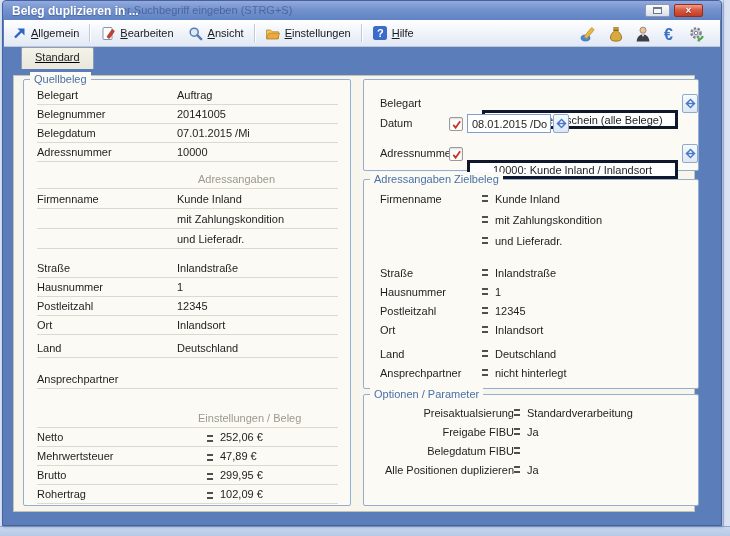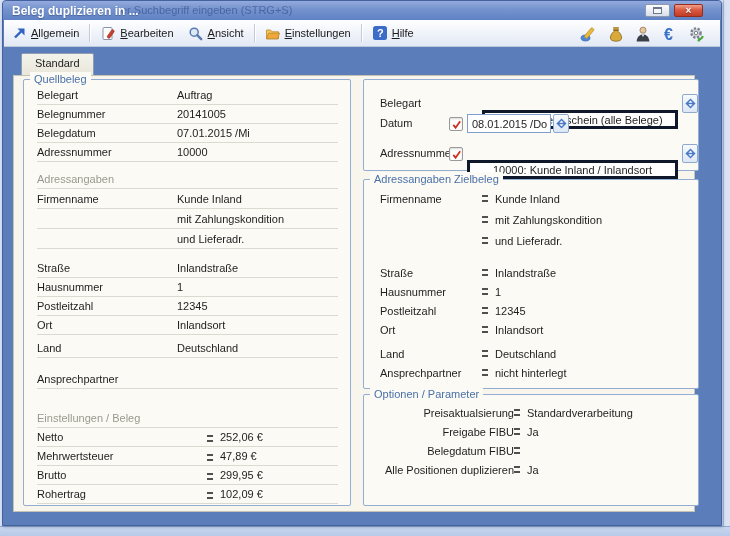--- a/index.html
+++ b/index.html
@@ -31,40 +31,40 @@
   .menu-item { display:flex; align-items:center; gap:4px; padding:2px 7px; font-size:11px; color:#1a1a1a; cursor:default; }
   .menu-item .mi-label { display:inline-block; }
   .menu-item .mi-label::first-letter { text-decoration:underline; }
   .menu-sep { width:1px; height:18px; background:#c2cada; margin:0 3px; box-shadow:1px 0 0 #fff; }
   .micon { width:16px; height:16px; display:inline-flex; align-items:center; justify-content:center; }
   .menubar-right { position:absolute; right:14px; top:4px; display:flex; gap:8px; align-items:center; }
   .ticon { width:19px; height:19px; display:inline-flex; align-items:center; justify-content:center; }
 
   
   .band { height:479px; background:#5b7db9; padding:0 26px 0 10px; }
-  .tabrow { height:28px; display:flex; align-items:flex-end; padding-left:8px; }
+  .tabrow { height:28px; display:flex; align-items:flex-start; padding-left:8px;text-decoration:underline; }
   .tab { background:linear-gradient(#f4f3ea,#e9e7db); border:1px solid #8e9cb4; border-bottom:none;
     border-radius:2px 2px 0 0; font-size:11px; color:#222; padding:3px 13px 3px 13px; height:22px; }
   .pane { position:relative; width:682px; height:437px; background:#f7f5ec; border:1px solid #c4c2b4; }
 
   
   .gbox { position:absolute; background:#fbfaf4; border:1px solid #93aed2; border-radius:2px; }
   .gbox-title { position:absolute; top:-8px; left:6px; background:#fbfaf4; padding:0 4px; font-size:11px; color:#4a70a8; line-height:14px; white-space:nowrap; }
   .box-quell { left:9px; top:3px; width:328px; height:427px; }
   .box-grund { left:349px; top:3px; width:336px; height:92px; }
   .box-adress { left:349px; top:103px; width:336px; height:210px; }
   .box-opt { left:349px; top:318px; width:336px; height:112px;text-align:right; }
 
   
   .qrows { padding:6px 12px 0 13px; }
   .lrow { display:flex; align-items:center; height:19px; border-bottom:1px solid #dcdad0; font-size:11px; color:#1e1e1e; }
   .lrow.tall { height:20px; }
   .llab { width:140px; flex:none; }
   .lval { flex:1; }
-  .lrow.header .llab, .lrow.header { color:#9b998f; }
+  .lrow.header .llab, .lrow.header { color:#9b998f;justify-content:flex-end; }
   .gap4{height:4px;} .gap5{height:5px;} .gap8{height:8px;} .gap10{height:10px;} .gap12{height:12px;} .gap20{height:20px;}
   .eq { display:inline-block; width:6px; height:7px; border-top:2px solid #4f4f4f; border-bottom:2px solid #4f4f4f; margin-right:7px; vertical-align:middle; }
   .money { padding-left:30px; }
 
   
   .rrows { padding:8px 10px 0 16px; }
   .rrow { display:flex; align-items:center; height:19px; font-size:11px; color:#1e1e1e; }
   .rrow.tall { height:21px; }
   .rlab { width:102px; flex:none; }
   .rval { flex:1; display:flex; align-items:center; }

